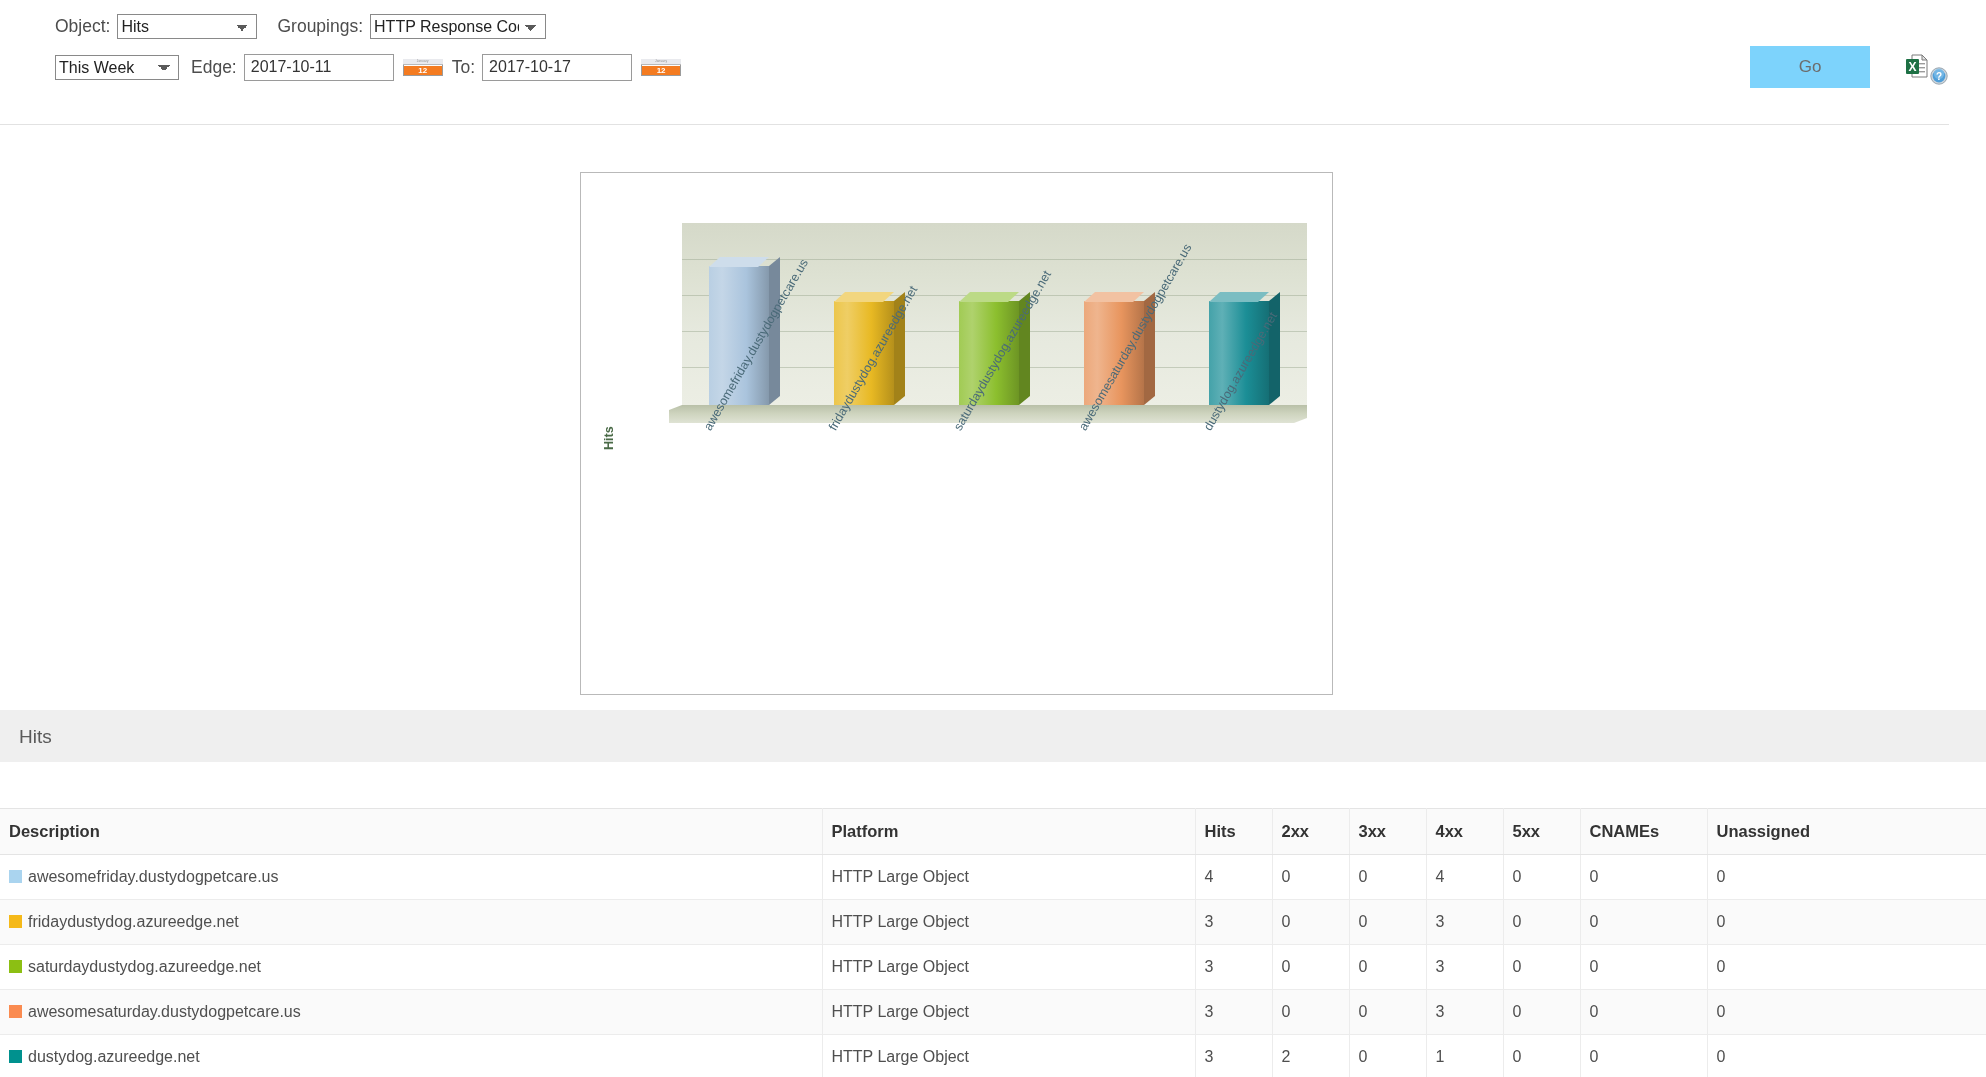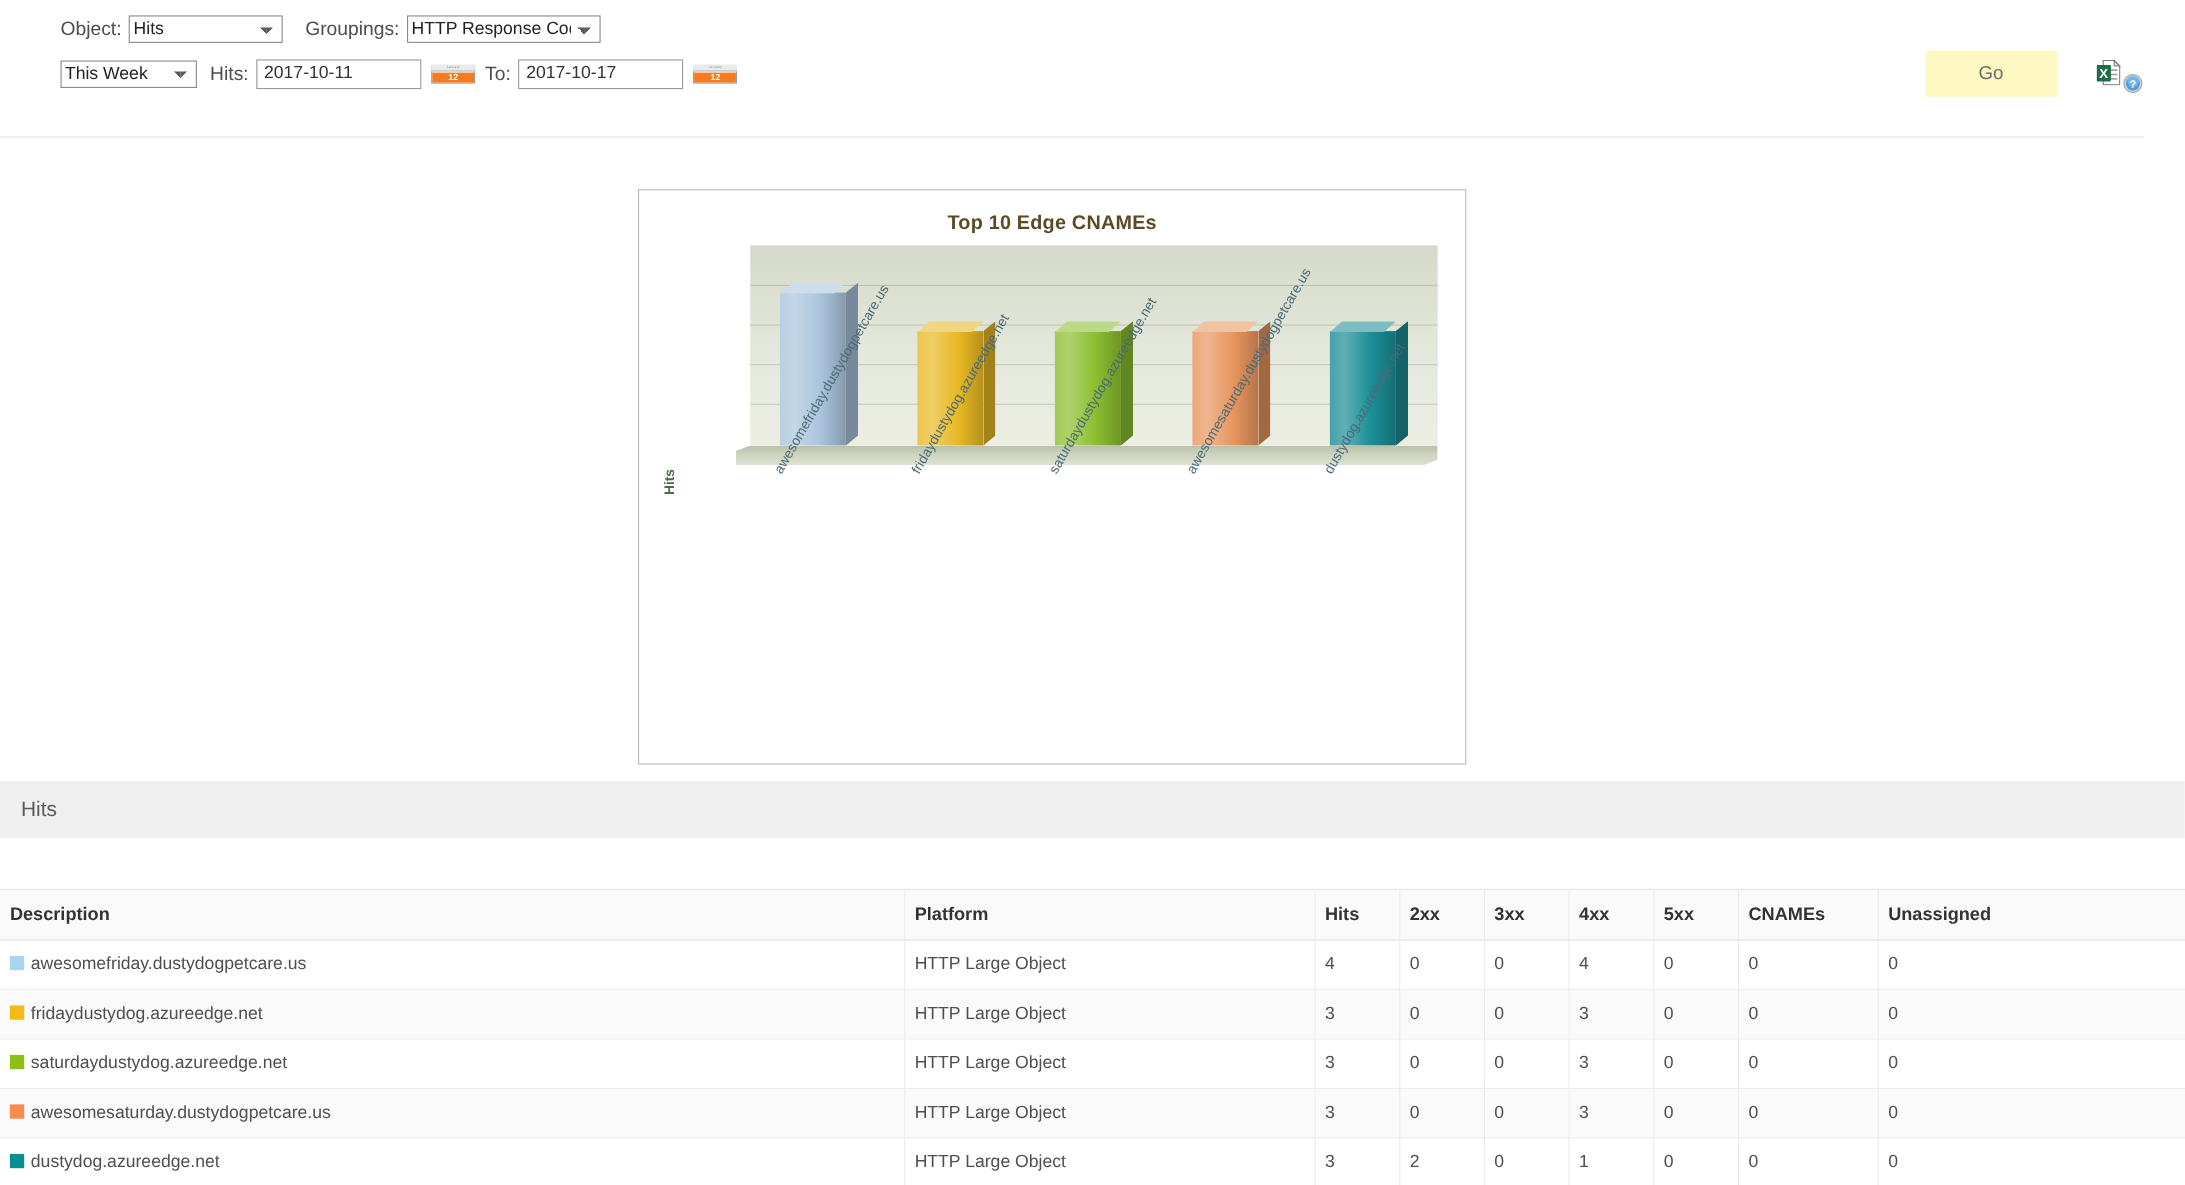--- a/index.html
+++ b/index.html
@@ -89,21 +89,21 @@
   }
   .cal-icon .cal-num {
     position: absolute; left: 1px; right: 1px; bottom: 1px; top: 7px;
     background: #f47b20;
     color: #fff; font-size: 8px; font-weight: bold;
     text-align: center; line-height: 9px;
   }
   .spacer { flex: 1 1 auto; }
   #go-button {
     width: 120px; height: 42px;
-    background: #fef9c3;
+    background: #7dd3fc;
     border: none;
     color: #6c6c6c;
     font-size: 17px;
     font-family: "Liberation Sans", sans-serif;
     cursor: pointer;
     margin-right: 36px;
   }
   .icon-group { display: flex; align-items: flex-start; gap: 2px; margin-right: 38px; padding-top: 5px; }
   #excel-icon { width: 22px; height: 24px; cursor: pointer; position: relative; }
   #help-icon { width: 18px; height: 18px; cursor: pointer; margin-top: 13px; }
@@ -252,21 +252,21 @@
     <span class="lbl">Groupings:</span>
     <select class="sel" id="groupings-select">
       <option>HTTP Response Codes</option>
     </select>
   </div>
 
   <div class="ctrl-row" style="height:44px;">
     <select class="sel" id="range-select">
       <option>This Week</option>
     </select>
-    <span class="lbl">Hits:</span>
+    <span class="lbl">Edge:</span>
     <input class="txt" id="from-input" value="2017-10-11" style="">
     <span class="cal-icon">
       <span class="cal-body"></span>
       <span class="cal-top">January</span>
       <span class="cal-num">12</span>
     </span>
     <span class="lbl">To:</span>
     <input class="txt" id="to-input" value="2017-10-17" style="">
     <span class="cal-icon">
       <span class="cal-body"></span>
@@ -298,21 +298,20 @@
           <text x="9" y="13" font-size="10" font-weight="bold" fill="#ffffff" text-anchor="middle" font-family="Liberation Sans, sans-serif">?</text>
         </svg>
       </span>
     </span>
   </div>
 
   <div id="divider"></div>
 </div>
 
 <div id="chart-panel">
-  <div id="chart-title">Top 10 Edge CNAMEs</div>
   <div id="y-axis-label">Hits</div>
 
   <div id="plot-wrap">
     <div id="plot-bg">
       <div class="gridline" style="top:36px"></div>
       <div class="gridline" style="top:72px"></div>
       <div class="gridline" style="top:108px"></div>
       <div class="gridline" style="top:144px"></div>
     </div>
     <div id="bars-layer" style="position:absolute;left:13px;top:0;width:625px;height:182px;">

